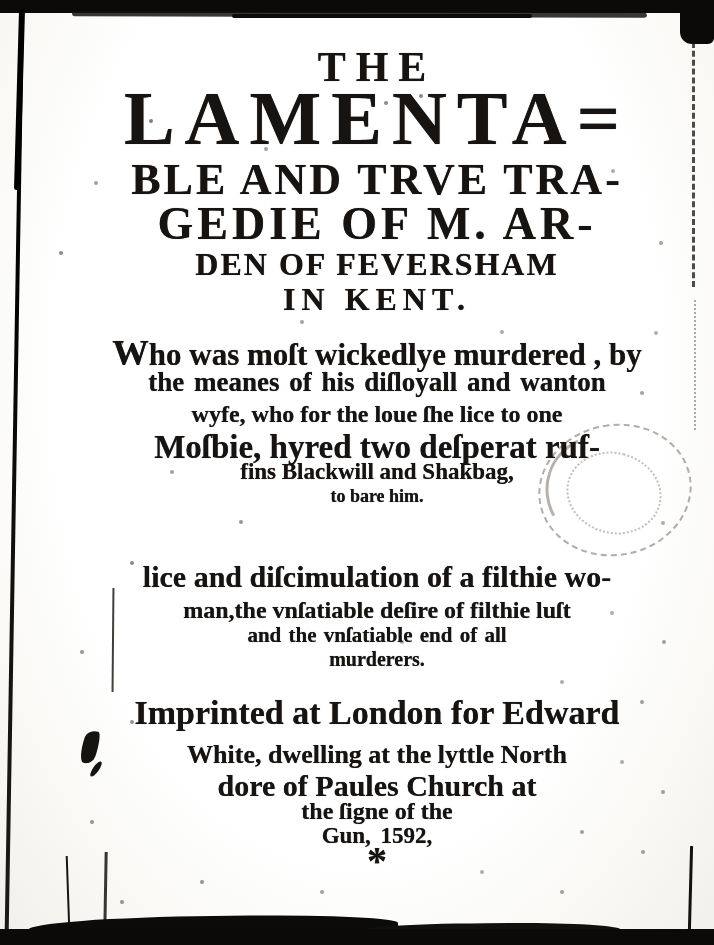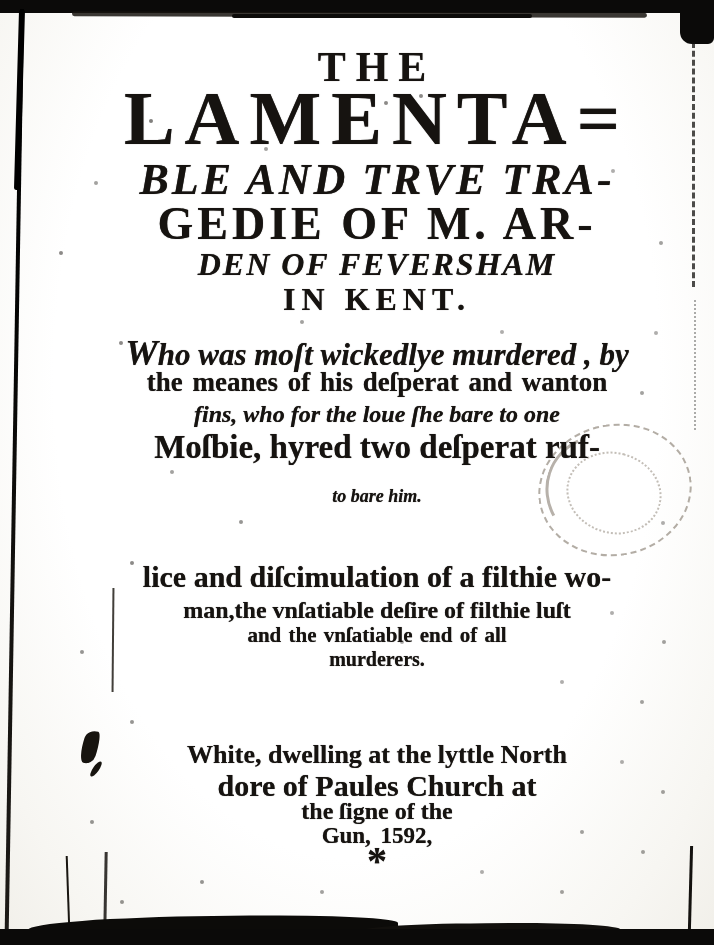--- a/index.html
+++ b/index.html
@@ -52,21 +52,21 @@
       642px 851px 0 1px rgba(25,22,18,.4), 201px 881px 0 1px rgba(25,22,18,.45),
       321px 891px 0 1px rgba(25,22,18,.4), 481px 871px 0 1px rgba(25,22,18,.35),
       561px 891px 0 1px rgba(25,22,18,.4), 121px 901px 0 1px rgba(25,22,18,.45),
       401px 641px 0 1px rgba(25,22,18,.35), 301px 321px 0 1px rgba(25,22,18,.4),
       501px 331px 0 1px rgba(25,22,18,.35), 171px 471px 0 1px rgba(25,22,18,.4),
       385px 102px 0 1px rgba(25,22,18,.5), 265px 148px 0 1px rgba(25,22,18,.4);}
   
   .text-layer{position:absolute;left:40px;right:0;top:0;bottom:0;color:#161310;}
   .line{position:absolute;left:0;right:0;text-align:center;line-height:1;font-weight:bold;
         text-shadow:0 0 .7px rgba(22,19,15,.8);white-space:nowrap;}
-  .it{font-style:italic;}
+  .it{}
   .t1{top:46px;font-size:42px;letter-spacing:10px;}
   .t2{top:80px;font-size:76px;letter-spacing:10px;}
   .t3{top:158px;font-size:44px;letter-spacing:3px;}
   .t4{top:201px;font-size:46px;letter-spacing:4px;}
   .t5{top:248px;font-size:32px;letter-spacing:2px;}
   .t6{top:283px;font-size:32px;letter-spacing:6px;}
   .p1l1{top:335px;font-size:31px;}
   .p1l2{top:369px;font-size:27px;word-spacing:3px;}
   .p1l3{top:402px;font-size:24px;}
   .p1l4{top:431px;font-size:33px;}
@@ -114,30 +114,32 @@
 
   <div class="text-layer">
     <div class="line t1">THE</div>
     <div class="line t2">LAMENTA=</div>
     <div class="line t3 it">BLE AND TRVE TRA-</div>
     <div class="line t4">GEDIE OF M. AR-</div>
     <div class="line t5 it">DEN OF FEVERSHAM</div>
     <div class="line t6">IN KENT.</div>
 
     <div class="line p1l1 it initial-big">Who was moſt wickedlye murdered , by</div>
-    <div class="line p1l2">the meanes of his deſperat and wanton</div>
-    <div class="line p1l3 it">fins, who for the loue ſhe bare to one</div>
+    <div class="line p1l2">the meanes of his diſloyall and wanton</div>
+    <div class="line p1l3 it">wyfe, who for the loue ſhe lice to one</div>
     <div class="line p1l4">Moſbie, hyred two deſperat ruf-</div>
+    <div class="line p1l5">fins Blackwill and Shakbag,</div>
     <div class="line p1l6 it">to bare him.</div>
 
     <div class="line p2l2">lice and diſcimulation of a filthie wo-</div>
     <div class="line p2l3">man,the vnſatiable deſire of filthie luſt</div>
     <div class="line p2l4">and the vnſatiable end of all</div>
     <div class="line p2l5">murderers.</div>
 
+    <div class="line i1 it">Imprinted at London for Edward</div>
     <div class="line i2">White, dwelling at the lyttle North</div>
     <div class="line i3">dore of Paules Church at</div>
     <div class="line i4">the ſigne of the</div>
     <div class="line i5">Gun, 1592,</div>
 
     <div class="line orn">*</div>
   </div>
 </div>
 
 </body></html>

